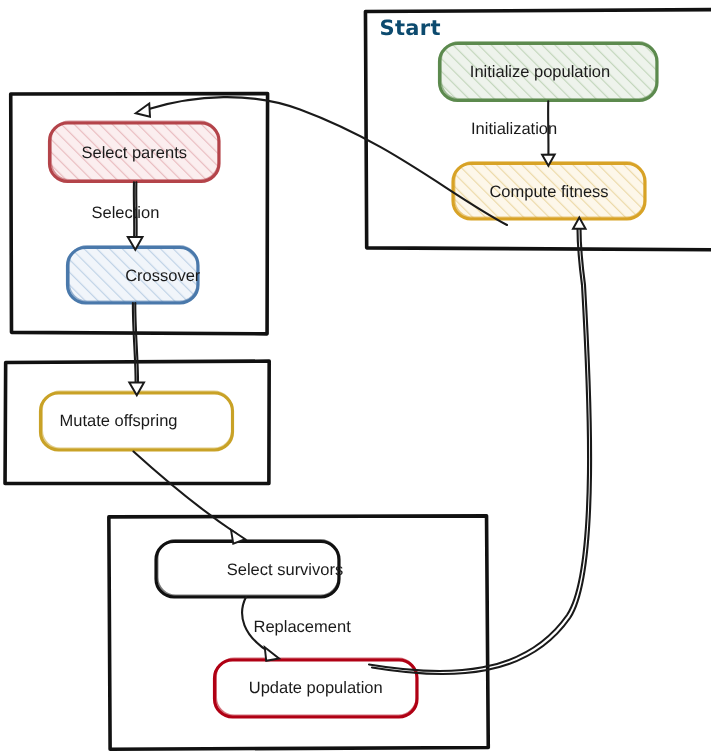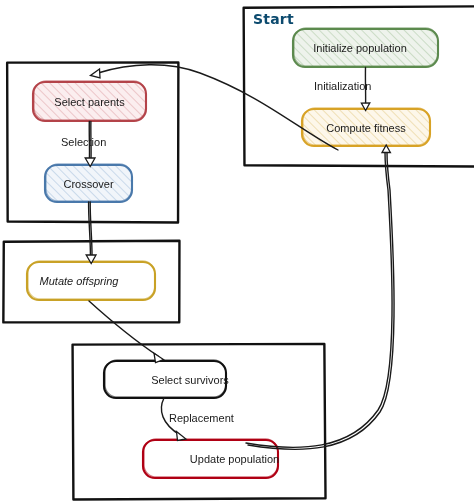--- a/index.html
+++ b/index.html
@@ -141,23 +141,23 @@
         <path d="M 382.0 152.5 L 386.2 145.0 L 390.4 152.5 Z" fill="#ffffff" stroke="#1a1a1a" stroke-width="1.3"></path>
       </g>
 
     </g>
   </svg>
 
   <div id="text-layer">
       <div class="node-label" style="left: 293px; top: 40px; width: 134px; line-height: 16px;">Initialize population</div>
       <div class="node-label" style="left: 302px; top: 119.5px; width: 128px; line-height: 16px; text-align: center;">Compute fitness</div>
       <div class="node-label" style="left: 33px; top: 93.5px; width: 113px; line-height: 16px;">Select parents</div>
-      <div class="node-label" style="left: 45px; top: 175.5px; width: 87px; line-height: 16px;">Crossover</div>
-      <div class="node-label" style="left: 27px; top: 273px; width: 104px; line-height: 16px; font-style: italic;">Mutate offspring</div>
+      <div class="node-label" style="left: 45px; top: 175.5px; width: 87px; line-height: 16px; padding-left: 20px;">Crossover</div>
+      <div class="node-label" style="left: 27px; top: 273px; width: 104px; line-height: 16px;">Mutate offspring</div>
       <div class="node-label" style="left: 104px; top: 371.5px; width: 140px; line-height: 16px; margin-left: 16px;">Select survivors</div>
-      <div class="node-label" style="left: 143px; top: 451px; width: 135px; line-height: 16px; padding-left: 24px;">Update population</div>
+      <div class="node-label" style="left: 143px; top: 451px; width: 135px; line-height: 16px;">Update population</div>
       <div class="edge-label" style="left: 314px; top: 80px;">Initialization</div>
       <div class="edge-label" style="left: 61px; top: 136px;">Selection</div>
       <div class="edge-label" style="left: 169px; top: 412px;">Replacement</div>
       <div class="group-title" style="left: 253px; top: 11px;">Start</div>
     </div>
 
 </div>
 
 </body></html>

